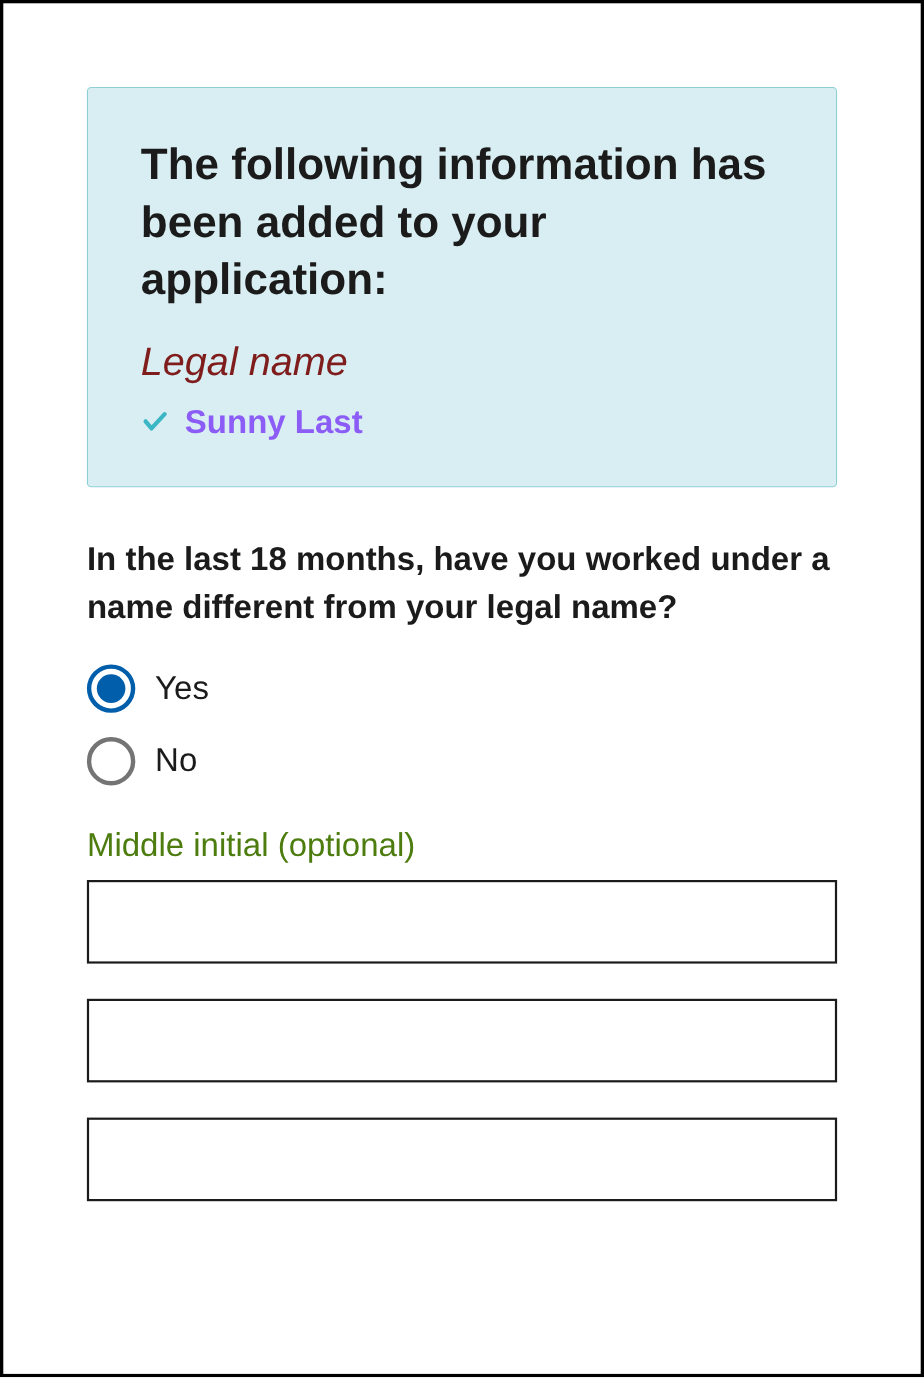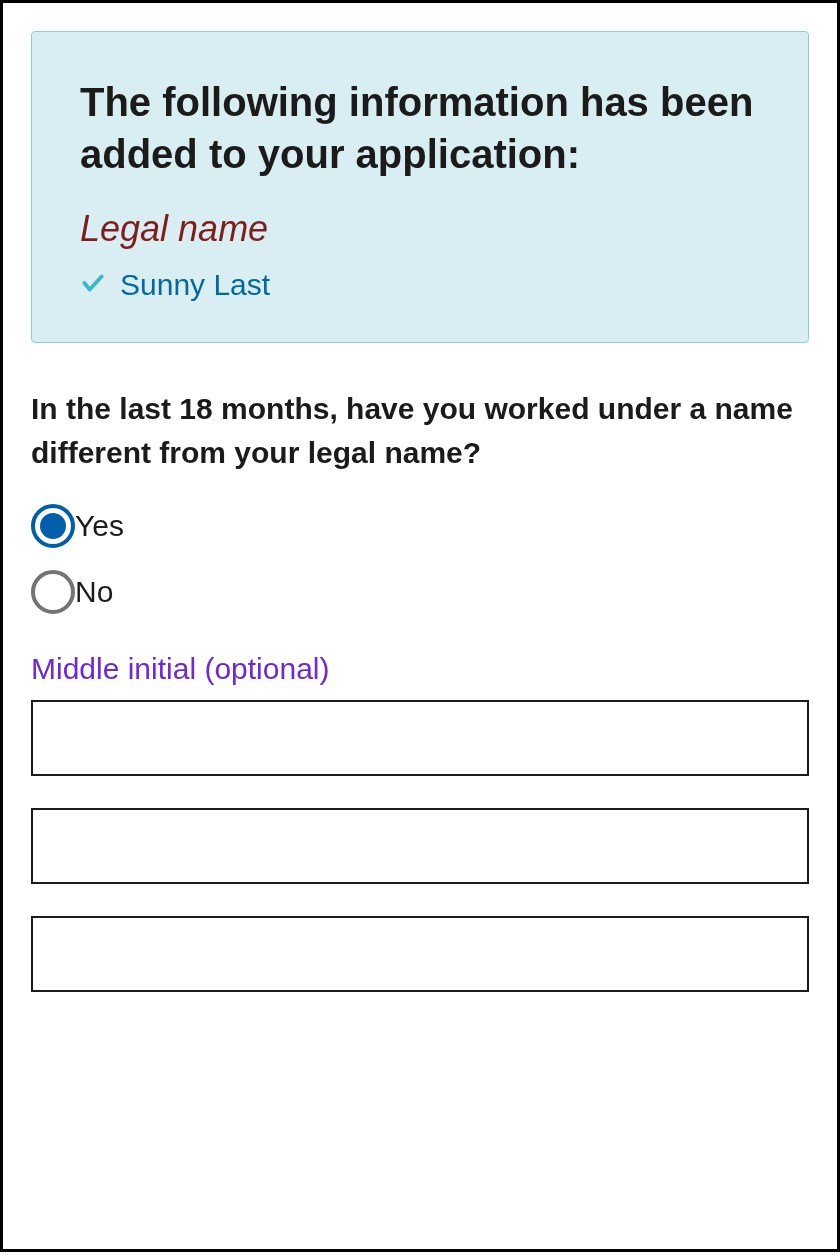--- a/index.html
+++ b/index.html
@@ -9,21 +9,21 @@
     }
     body {
       font-family: -apple-system, BlinkMacSystemFont, "Segoe UI", Helvetica, Arial, sans-serif;
       background: #fff;
       color: #1b1b1b;
     }
     .container {
       width: 840px;
       height: 1252px;
       border: 3px solid #000;
-      padding: 28px;
+      padding: 76px;
     }
     .notice-box {
       background: #d9eef2;
       border: 1px solid #8ecfd6;
       border-radius: 4px;
       padding: 44px 48px 40px 48px;
       margin-bottom: 44px;
     }
     .notice-title {
       font-size: 40px;
@@ -42,36 +42,37 @@
     .notice-item {
       display: flex;
       align-items: center;
       gap: 14px;
     }
     .check-icon {
       flex-shrink: 0;
     }
     .notice-value {
       font-size: 30px;
-      font-weight: 400;
-      color: #0369a1;
+      font-weight: 700;
+      color: #8b5cf6;
     }
     .question {
       font-size: 30px;
       font-weight: 700;
       line-height: 1.45;
       color: #1b1b1b;
       margin-bottom: 30px;
     }
     .radio-group {
       margin-bottom: 38px;
     }
     .radio-option {
       display: flex;
       align-items: center;
+      gap: 18px;
       margin-bottom: 22px;
       cursor: pointer;
     }
     .radio-circle {
       width: 44px;
       height: 44px;
       border-radius: 50%;
       flex-shrink: 0;
       position: relative;
     }
@@ -96,21 +97,21 @@
     }
     .radio-label {
       font-size: 30px;
       color: #1b1b1b;
     }
     .field-group {
       margin-bottom: 32px;
     }
     .field-label {
       font-size: 30px;
-      color: #6d28d9;
+      color: #4d7c0f;
       display: block;
       margin-bottom: 14px;
     }
     .text-input {
       width: 100%;
       height: 76px;
       border: 2px solid #1b1b1b;
       font-size: 28px;
       padding: 0 14px;
       background: #fff;

